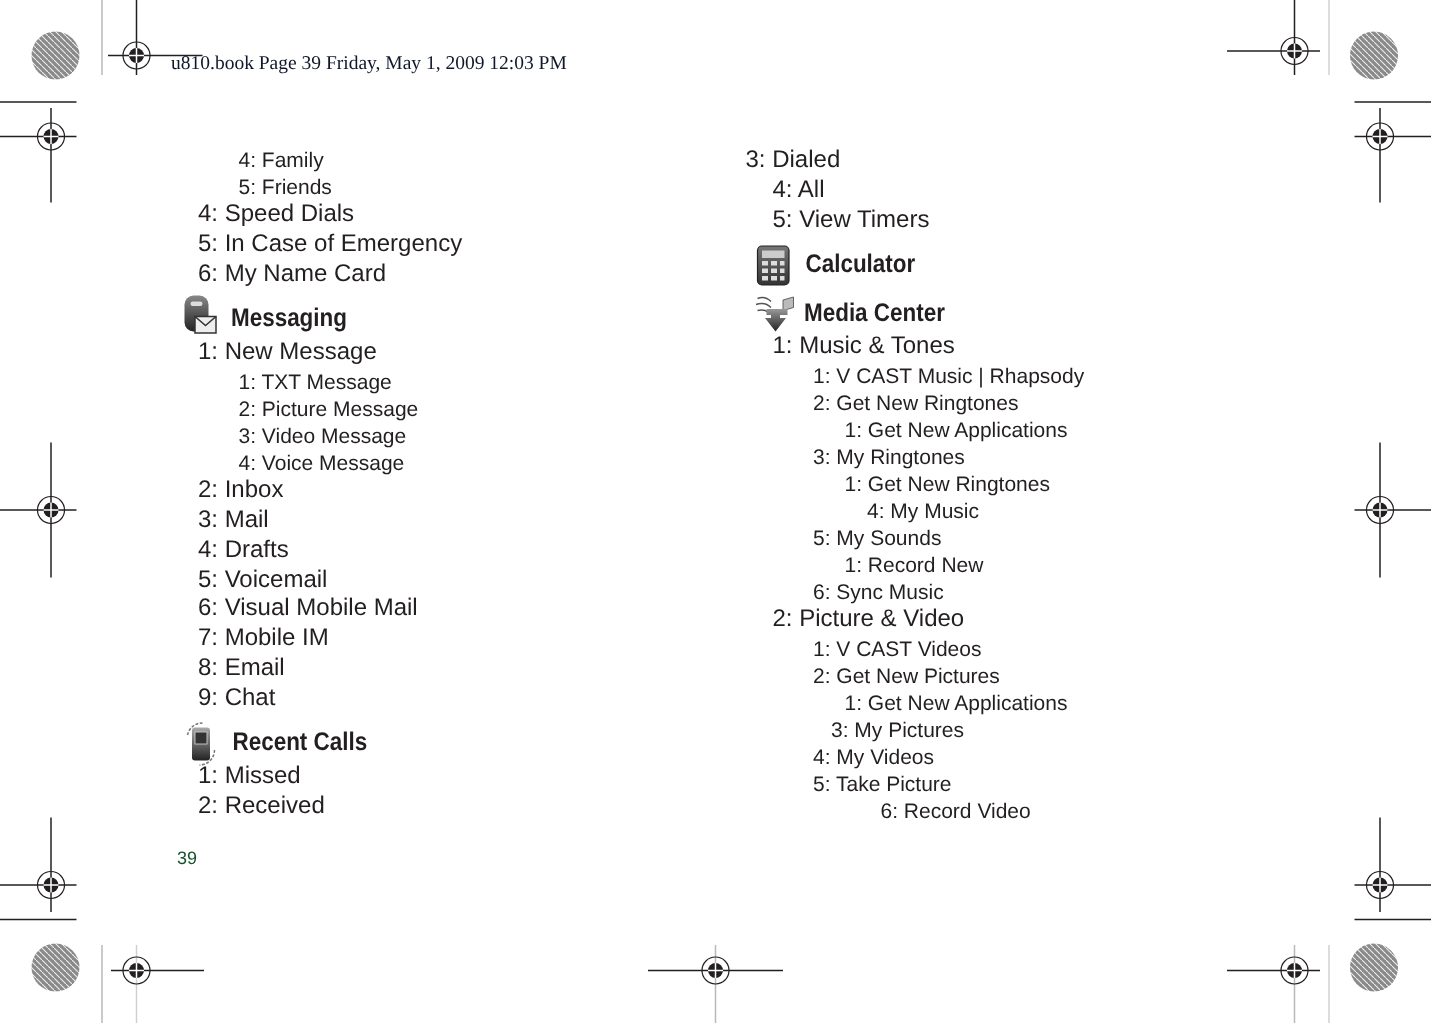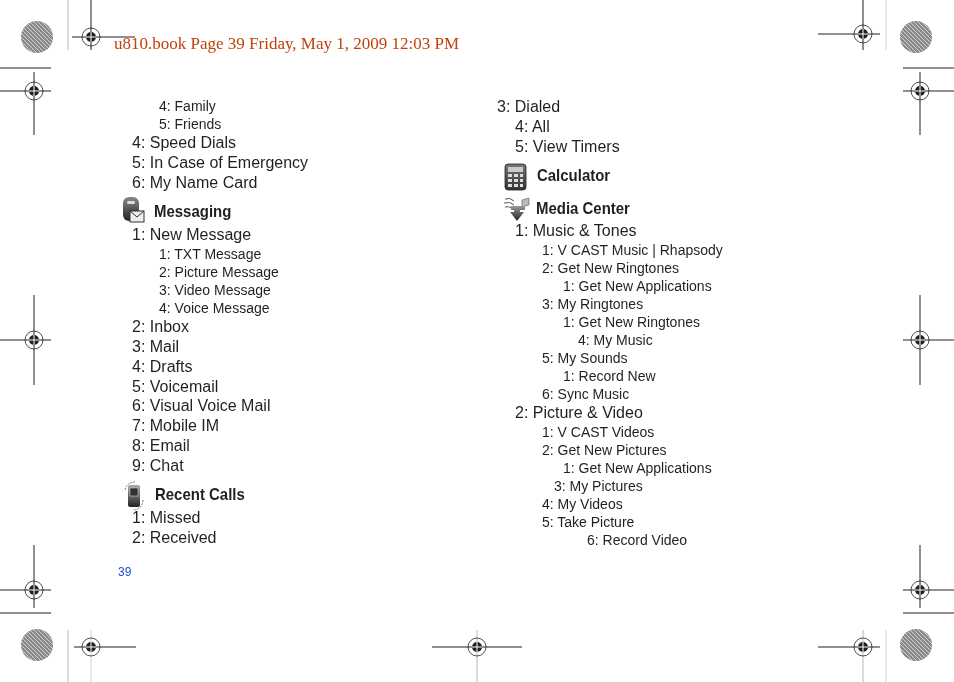--- a/index.html
+++ b/index.html
@@ -1,19 +1,19 @@
 <!DOCTYPE html>
 <html><head>
 <meta charset="utf-8">
 <style>
   html, body { margin:0; padding:0; background:#ffffff; }
   body { width:954px; height:682px; position:relative; overflow:hidden; font-family:"Liberation Sans", sans-serif; color:#231f20; }
   .abs { position:absolute; }
-  .header { left:114px; top:34px; font-family:"Liberation Serif", serif; font-size:17px; color:#c2410c; white-space:nowrap; }
-  .pagenum { left:118px; top:565px; font-size:12px; color:#1d4ed8; }
+  .header { left:114px; top:34px; font-family:"Liberation Serif", serif; font-size:13px; color:#0f172a; white-space:nowrap; }
+  .pagenum { left:118px; top:565px; font-size:12px; color:#14532d; }
   .l1 { font-size:16px; line-height:20px; white-space:nowrap; }
   .l2 { font-size:14px; line-height:18px; white-space:nowrap; }
   .l3 { font-size:14px; line-height:18px; white-space:nowrap; }
   .heading { font-family:"Liberation Sans", sans-serif; font-weight:bold; font-size:17px; transform:scaleX(0.88); transform-origin:left center; white-space:nowrap; color:#231f20; }
 </style>
 </head>
 <body>
 
 <svg class="abs" style="left:0;top:0" width="954" height="682">
   <defs>
@@ -110,21 +110,21 @@
 
 <div class="abs l1" style="left:132px;top:225px;">1: New Message</div>
 <div class="abs l2" style="left:159px;top:245px;">1: TXT Message</div>
 <div class="abs l2" style="left:159px;top:263px;">2: Picture Message</div>
 <div class="abs l2" style="left:159px;top:281px;">3: Video Message</div>
 <div class="abs l2" style="left:159px;top:299px;">4: Voice Message</div>
 <div class="abs l1" style="left:132px;top:317px;text-align:right;">2: Inbox</div>
 <div class="abs l1" style="left:132px;top:337px;">3: Mail</div>
 <div class="abs l1" style="left:132px;top:357px;">4: Drafts</div>
 <div class="abs l1" style="left:132px;top:377px;">5: Voicemail</div>
-<div class="abs l1" style="left:132px;top:396px;">6: Visual Voice Mail</div>
+<div class="abs l1" style="left:132px;top:396px;">6: Visual Mobile Mail</div>
 <div class="abs l1" style="left:132px;top:416px;">7: Mobile IM</div>
 <div class="abs l1" style="left:132px;top:436px;">8: Email</div>
 <div class="abs l1" style="left:132px;top:456px;">9: Chat</div>
 
 <svg class="abs" style="left:121px;top:480px" width="26" height="32">
   <defs>
       <linearGradient id="rg" x1="0" y1="0" x2="0" y2="1">
         <stop offset="0" stop-color="#aaa"></stop>
         <stop offset="1" stop-color="#222"></stop>
       </linearGradient>

